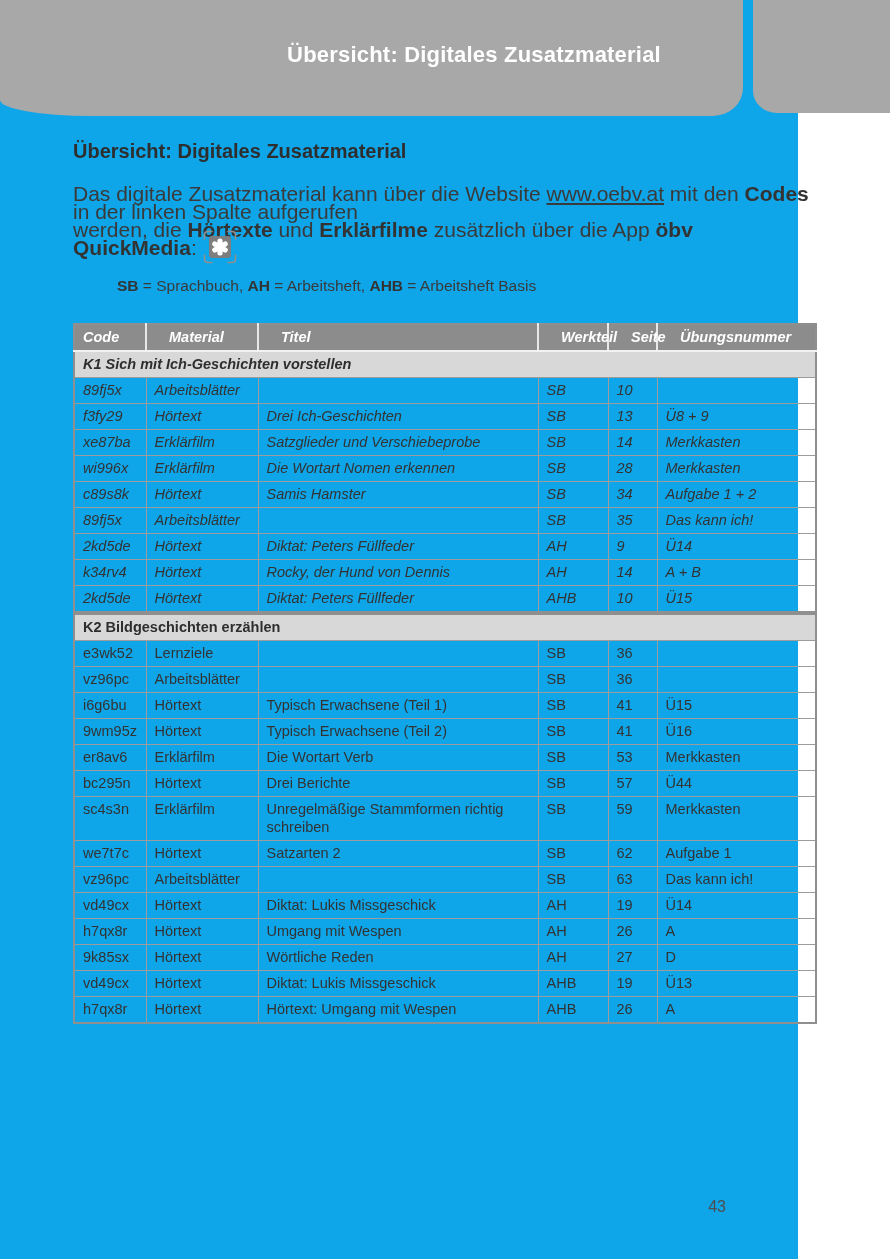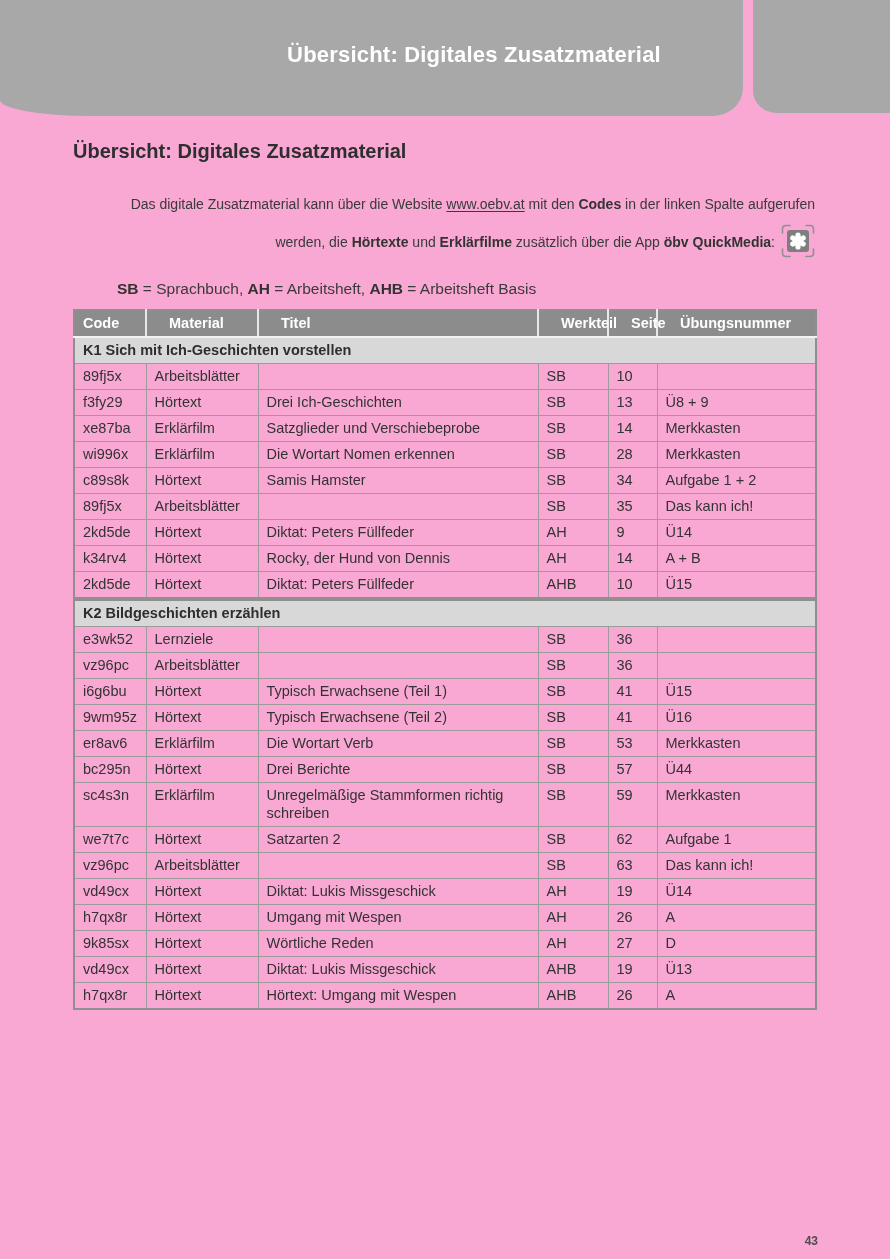--- a/index.html
+++ b/index.html
@@ -1,58 +1,58 @@
 <!DOCTYPE html>
 <html lang="de"><head>
 <meta charset="utf-8">
 <style>
   * { margin: 0; padding: 0; box-sizing: border-box; }
   html, body { width: 890px; height: 1259px; background: #ffffff; overflow: hidden;
     font-family: "Liberation Sans", sans-serif; color: #333333; }
-  .page { position: relative; width: 890px; height: 1259px; background: #f9a8d4; }
+  .page { position: relative; width: 798px; height: 1259px; background: #0ea5e9; }
 
   
   .banner-main { position: absolute; left: 0; top: 0; width: 743px; height: 116px;
     background: #a8a8a8;
     border-bottom-left-radius: 90px 16px; border-bottom-right-radius: 30px 28px; }
   .banner-title { position: absolute; left: 205px; top: 42px; width: 538px;
     text-align: center; color: #ffffff; font-size: 22px; font-weight: bold;
     letter-spacing: 0.2px; }
   .banner-tab { position: absolute; left: 753px; top: 0; width: 137px; height: 113px;
     background: #a8a8a8; border-bottom-left-radius: 24px 22px; }
 
   
   .content { position: absolute; left: 73px; top: 140px; width: 742px; }
   h2.page-heading { font-size: 20px; font-weight: bold; color: #2e2e2e; margin-bottom: 22px; }
-  p.intro { font-size: 14px; line-height: 38px; color: #3a3a3a; text-align: right; }
+  p.intro { font-size: 21px; line-height: 18px; color: #3a3a3a; }
   p.intro b, p.legend b { font-weight: bold; color: #333333; }
   a.link { color: #3a3a3a; text-decoration: underline; text-underline-offset: 2px; cursor: pointer; }
   p.legend { font-size: 15.5px; line-height: 26px; margin-top: 15px; color: #3a3a3a; margin-left: 44px; }
 
   .qm-icon { display: inline-block; width: 34px; height: 34px; vertical-align: middle;
     margin: -10px 0 -6px 6px; }
 
   
   table.data-table { border-collapse: collapse; table-layout: fixed; width: 742px;
     font-size: 14.5px; color: #333333; border: 2px solid #8f8f8f; }
-  table.t1 { margin-top: 7px; }
+  table.t1 { margin-top: 24px; font-style: italic; }
   table.t2 { }
   table.data-table th { background: #8c8c8c; color: #ffffff; font-weight: bold;
     text-align: left; height: 27px; padding: 3px 8px 4px;
     border: 1.5px solid #a0a0a0; border-bottom: 2px solid #f2f2f2; }
   table.data-table th + th { border-left: 2px solid #e8e8e8; padding-left: 22px; }
   tr.section-row td { background: #d8d8d8; font-weight: bold; color: #2e2e2e;
     height: 38px; vertical-align: bottom; padding: 4px 8px 6px;
     border: 1.5px solid #9c9c9c; border-left: 2px solid #8f8f8f; border-right: 2px solid #8f8f8f; }
   table.data-table td { border: 1.5px solid #9c9c9c; padding: 3px 8px 4px;
     height: 25px; line-height: 18px; vertical-align: top; text-align: left;
     overflow: hidden; white-space: normal; }
 
-  .page-number { position: absolute; right: 72px; top: 1234px; font-size: 12px;
-    font-weight: bold; color: #4d4d4d; }
+  .page-number { position: absolute; right: 72px; top: 1198px; font-size: 16px;
+    font-weight: normal; color: #4d4d4d; }
 </style>
 </head>
 <body>
 
 <div class="page">
 
   <div class="banner-main">
     <div class="banner-title">Übersicht: Digitales Zusatzmaterial</div>
   </div>
   <div class="banner-tab"></div>

